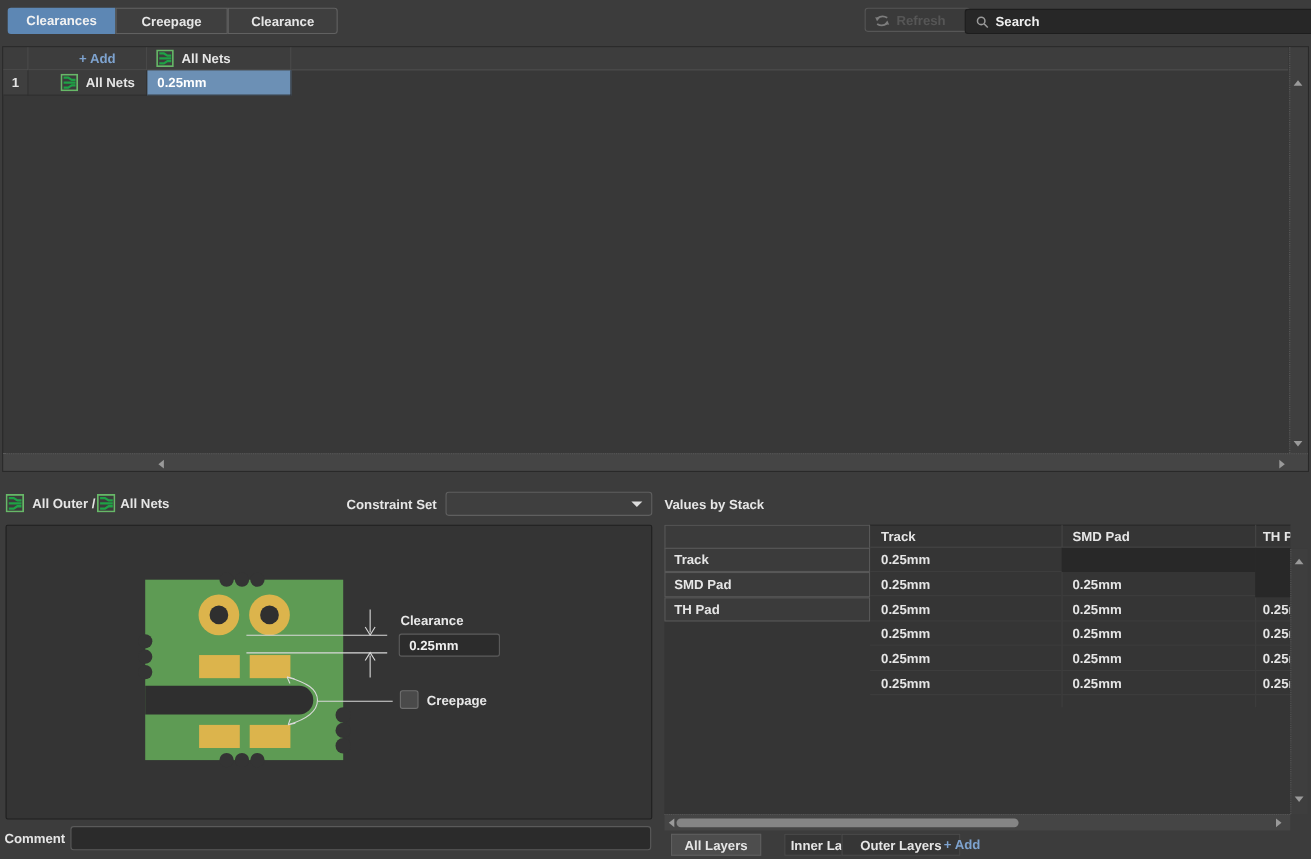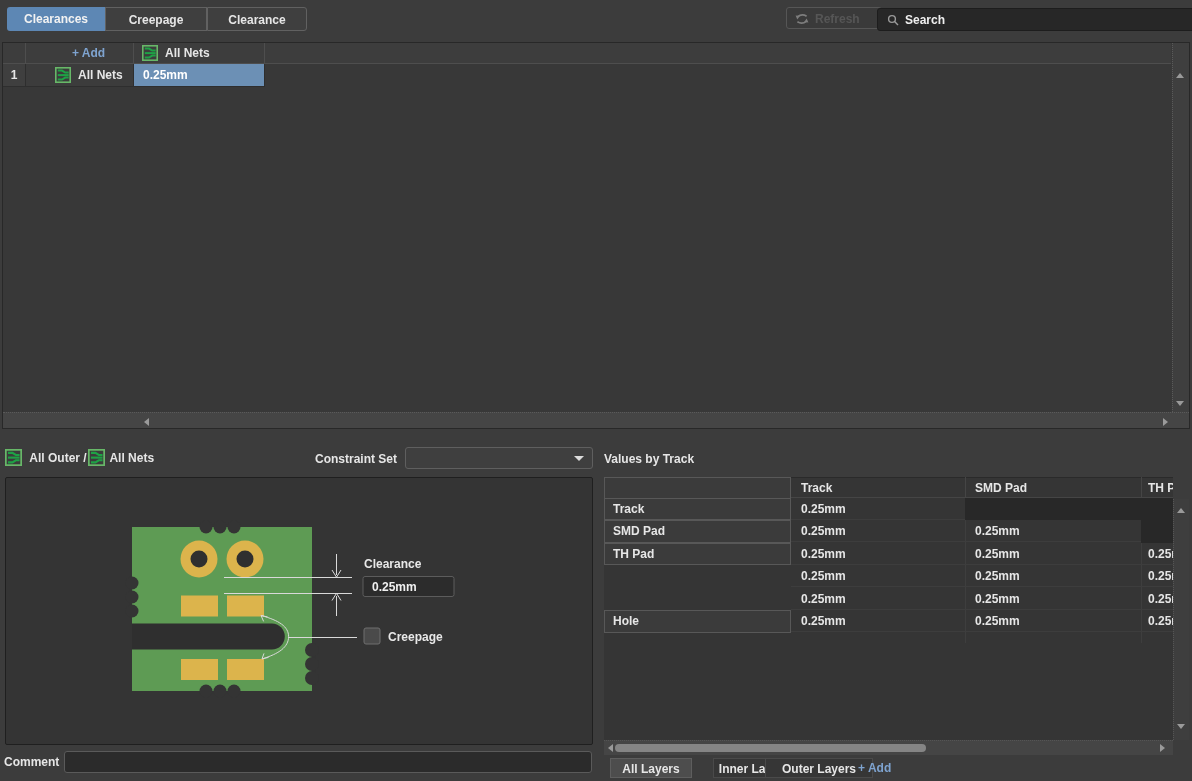--- a/index.html
+++ b/index.html
@@ -162,21 +162,21 @@
     <text x="359" y="91" fill="#e8e8e8" font-size="12" font-weight="700" font-family="Liberation Sans, sans-serif">Clearance</text>
     <rect x="358" y="99.5" width="91" height="20" fill="#2c2c2c" stroke="#5c5c5c" rx="2"></rect>
     <text x="367" y="114" fill="#f0f0f0" font-size="12" font-weight="700" font-family="Liberation Sans, sans-serif">0.25mm</text>
     <rect x="359" y="151" width="16" height="16" fill="#4a4a4a" stroke="#6e6e6e" rx="2"></rect>
     <text x="383" y="164" fill="#e8e8e8" font-size="12" font-weight="700" font-family="Liberation Sans, sans-serif">Creepage</text>
   </svg>
 
   <div class="abs" style="left:4px;top:755px;">Comment</div>
   <div class="inp" style="left:64px;top:751px;width:528px;height:22px;"></div>
 
-  <div class="abs" style="left:604px;top:452px;">Values by Track</div>
+  <div class="abs" style="left:604px;top:452px;">Values by Stack</div>
   <div id="vt">
     <div id="vtc"></div>
     <div class="abs" style="left:0;top:0;width:569px;height:1px;background:#2a2a2a;"></div>
 
     <div class="vl" style="left:0;top:0;width:187px;height:22px;"></div>
     <div class="abs" style="left:197px;top:4px;">Track</div>
     <div class="abs" style="left:371px;top:4px;">SMD Pad</div>
     <div class="abs" style="left:544px;top:4px;white-space:nowrap;overflow:hidden;width:25px;">TH Pad</div>
     <div class="abs" style="left:187px;top:0;width:382px;height:21px;border-bottom:1px solid #454545;"></div>
     <div class="abs" style="left:361px;top:0;width:1px;height:21px;background:#454545;"></div>
@@ -184,21 +184,20 @@
 
     <div class="abs" style="left:361px;top:21px;width:1px;height:145px;background:#3e3e3e;"></div>
     <div class="abs" style="left:537px;top:21px;width:1px;height:145px;background:#3e3e3e;"></div>
 
     <div class="abs" style="left:361px;top:21px;width:176px;height:22px;background:#282828;"></div>
     <div class="abs" style="left:537px;top:21px;width:32px;height:45px;background:#282828;"></div>
 
     <div class="vl" style="left:0;top:21px;width:187px;height:22px;">Track</div>
     <div class="vl" style="left:0;top:43px;width:187px;height:23px;">SMD Pad</div>
     <div class="vl" style="left:0;top:66px;width:187px;height:22px;">TH Pad</div>
-    <div class="vl" style="left:0;top:133px;width:187px;height:23px;">Hole</div>
 
     <div class="vc" style="left:187px;top:21px;width:174px;">0.25mm</div>
     <div class="vc" style="left:187px;top:43px;width:174px;">0.25mm</div>
     <div class="vc" style="left:361px;top:43px;width:176px;">0.25mm</div>
     <div class="vc" style="left:187px;top:66px;width:174px;">0.25mm</div>
     <div class="vc" style="left:361px;top:66px;width:176px;">0.25mm</div>
     <div class="vc" style="left:537px;top:66px;width:32px;padding-left:7px;">0.25mm</div>
     <div class="vc" style="left:187px;top:88px;width:174px;">0.25mm</div>
     <div class="vc" style="left:361px;top:88px;width:176px;">0.25mm</div>
     <div class="vc" style="left:537px;top:88px;width:32px;padding-left:7px;">0.25mm</div>

